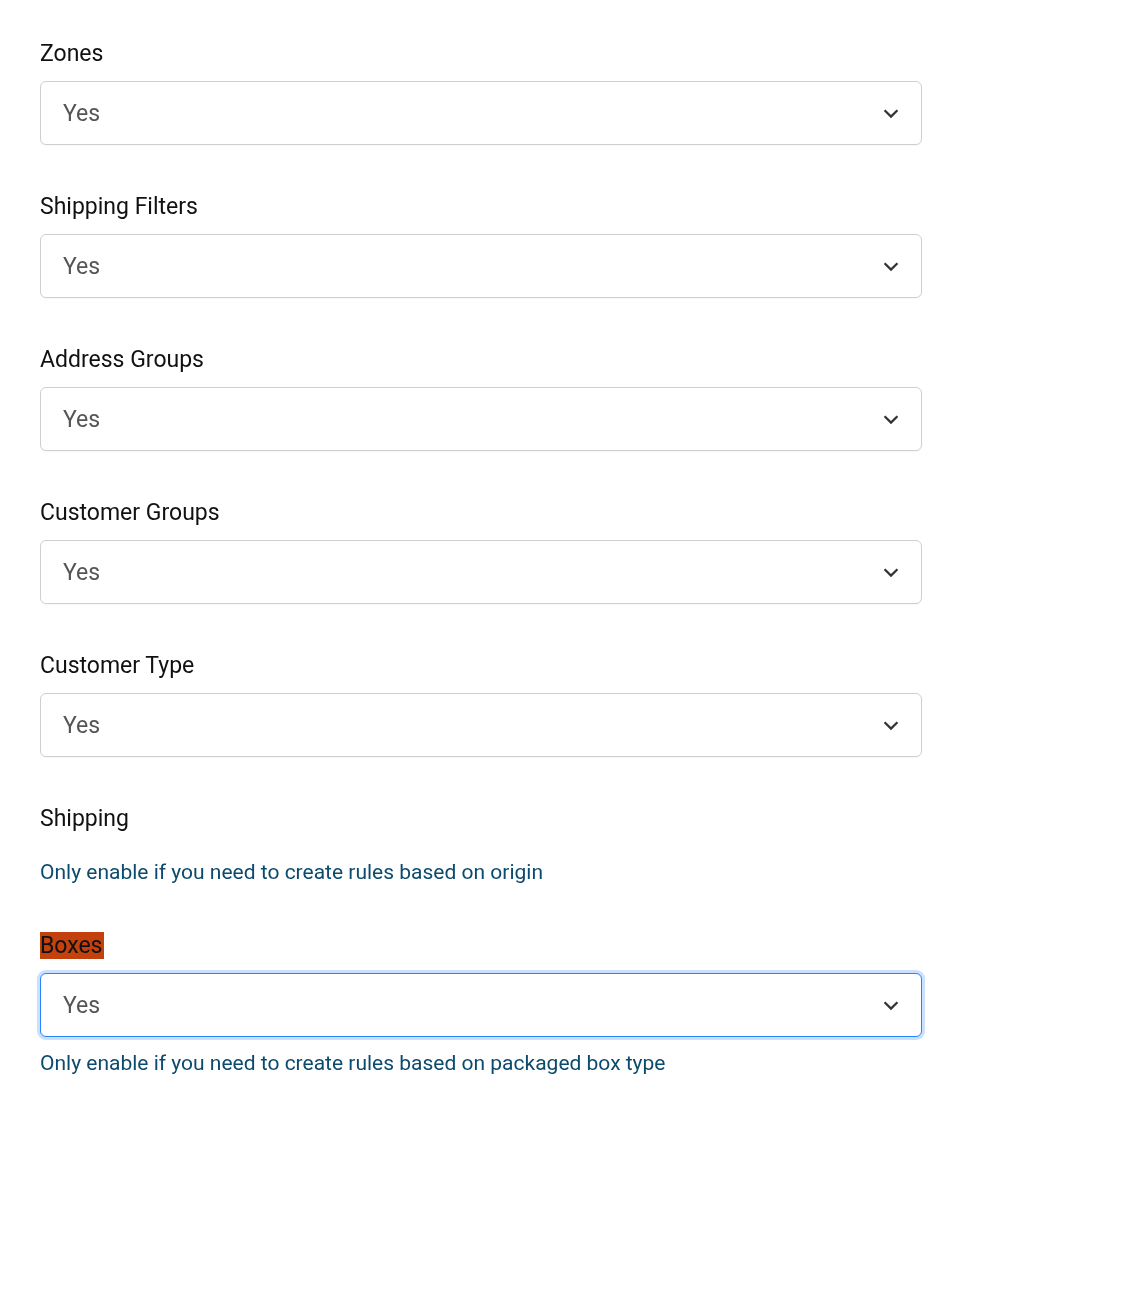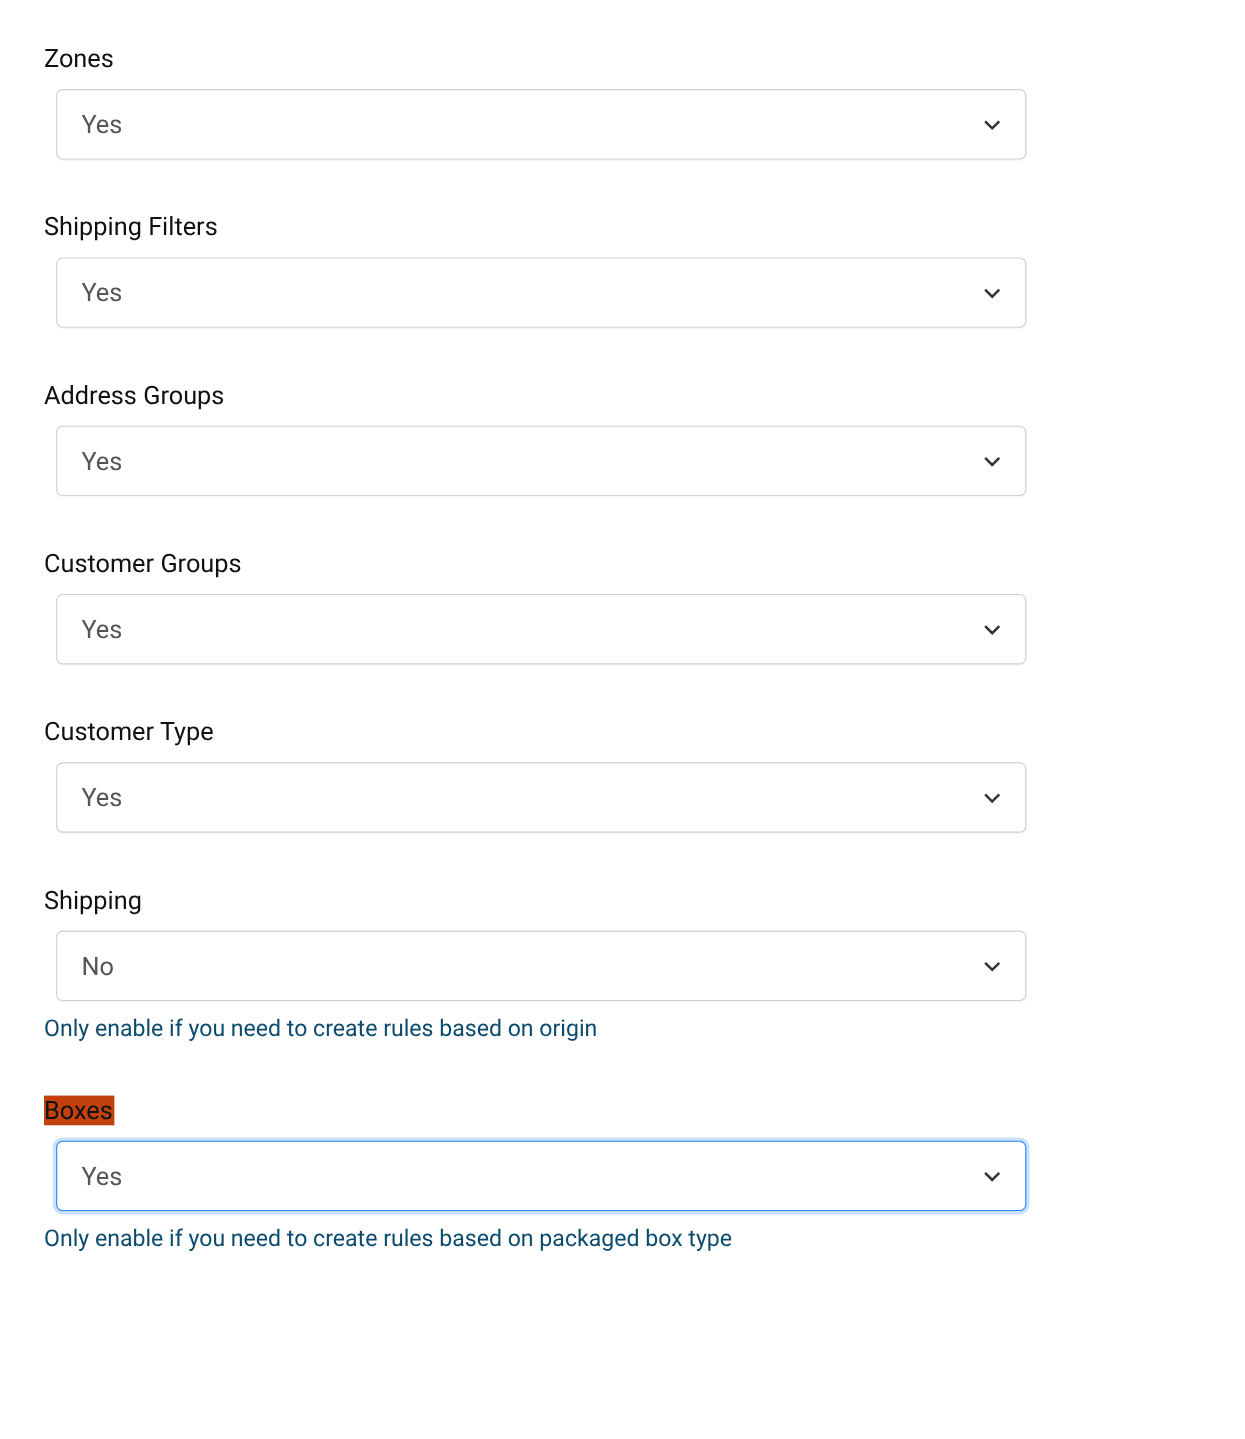--- a/index.html
+++ b/index.html
@@ -23,21 +23,20 @@
     margin-bottom: 14px;
     display: inline-block;
   }
   .field-label.highlighted {
     background: #c2410c;
     padding-right: 2px;
   }
   .select-wrapper {
     position: relative;
     width: 882px;
-    margin-left: 11px;
   }
   .select-box {
     width: 100%;
     height: 64px;
     border: 1px solid #cfcfcf;
     border-radius: 6px;
     background: #ffffff;
     padding: 0 50px 0 22px;
     font-size: 23px;
     color: #555555;
@@ -141,30 +140,20 @@
     <span class="chevron">
       <svg viewBox="0 0 24 24">
           <polyline points="5 9 12 16 19 9"></polyline>
         </svg>
     </span>
   </div>
 </div>
 
 <div class="field-group">
   <div class="field-label">Shipping</div>
-  <div class="select-wrapper">
-    <div class="select-box">
-      <span>No</span>
-    </div>
-    <span class="chevron">
-      <svg viewBox="0 0 24 24">
-          <polyline points="5 9 12 16 19 9"></polyline>
-        </svg>
-    </span>
-  </div>
   <div class="help-text">Only enable if you need to create rules based on origin</div>
 </div>
 
 <div class="field-group">
   <div class="field-label highlighted">Boxes</div>
   <div class="select-wrapper">
     <div class="select-box focused">
       <span>Yes</span>
     </div>
     <span class="chevron">

